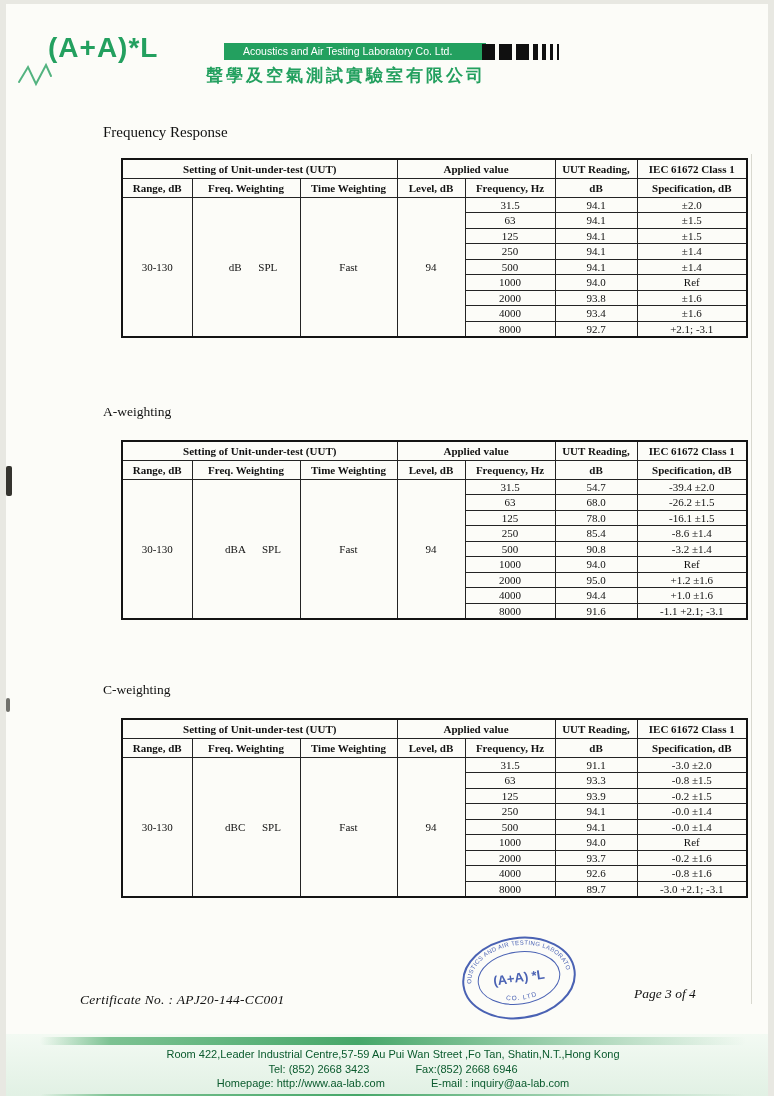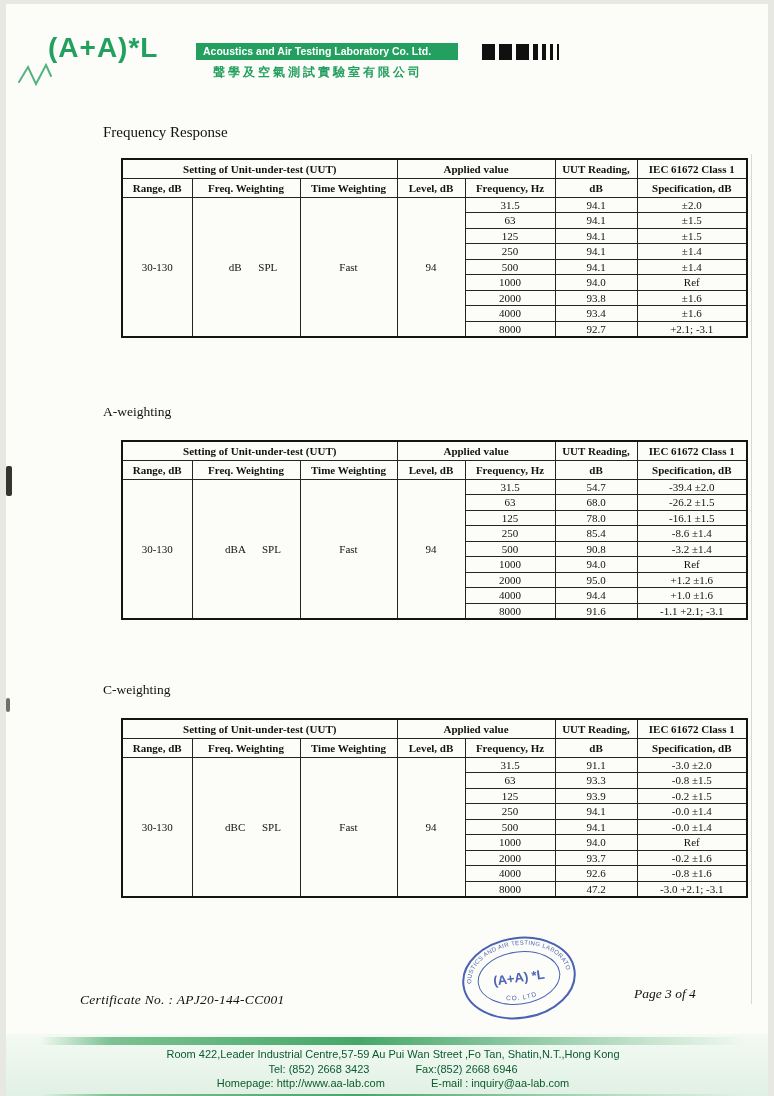--- a/index.html
+++ b/index.html
@@ -9,31 +9,31 @@
     background:#fcfcf8; overflow:hidden;
     font-family:"Liberation Serif", serif; color:#111;
   }
   
   .logo {
     position:absolute; left:42px; top:28px;
     font-family:"Liberation Sans", sans-serif; font-weight:bold;
     font-size:28px; letter-spacing:1px; color:var(--brand-green,#23a05f);
   }
   .banner {
-    position:absolute; left:190px; top:39px; width:262px; height:17px;
+    position:absolute; left:218px; top:39px; width:262px; height:17px;
     background:var(--brand-green,#23a05f); color:#fff;
-    font-family:"Liberation Sans", sans-serif; font-size:10.5px; font-weight:bold;
-    line-height:17px; padding-left:7px; white-space:nowrap;
+    font-family:"Liberation Sans", sans-serif; font-size:10.5px; font-weight:normal;
+    line-height:17px; padding-left:19px; white-space:nowrap;
   }
   .bars { position:absolute; left:476px; top:39px; height:17px; display:flex; gap:4px; align-items:center; }
   .bars i { display:block; height:16px; background:#101010; }
   .zh {
-    position:absolute; left:207px; top:60px;
+    position:absolute; left:200px; top:60px;
     font-family:"DejaVu Sans", sans-serif; font-weight:bold;
-    font-size:12px; letter-spacing:3px; color:var(--brand-green,#23a05f);
+    font-size:17px; letter-spacing:3px; color:var(--brand-green,#23a05f);
   }
   .scribble { position:absolute; left:10px; top:56px; opacity:.8; }
   
   .h-main { position:absolute; left:97px; top:120px; font-size:15px; }
   .tbl-section { position:absolute; left:97px; }
   .tbl-section .h-sub { font-size:13.5px; margin-bottom:20px; }
   .tbl-section table { margin-left:18px; }
   
   table { border-collapse:collapse; border:2px solid #141414; table-layout:fixed; }
   th, td {
@@ -326,21 +326,21 @@
             <td>93.7</td>
             <td>-0.2 ±1.6</td>
           </tr>
           <tr>
             <td>4000</td>
             <td>92.6</td>
             <td>-0.8 ±1.6</td>
           </tr>
           <tr>
             <td>8000</td>
-            <td>47.2</td>
+            <td>89.7</td>
             <td>-3.0 +2.1; -3.1</td>
           </tr>
         </tbody>
     </table>
   </section>
 
   <svg class="stamp" width="150" height="108" viewBox="0 0 150 108">
     <g transform="rotate(-8 75 54)" fill="none">
       <ellipse cx="75" cy="54" rx="56" ry="40" stroke="var(--stamp-blue,#3b55ae)" stroke-width="2"></ellipse>
       <ellipse cx="75" cy="54" rx="41" ry="26" stroke="var(--stamp-blue,#3b55ae)" stroke-width="1"></ellipse>

